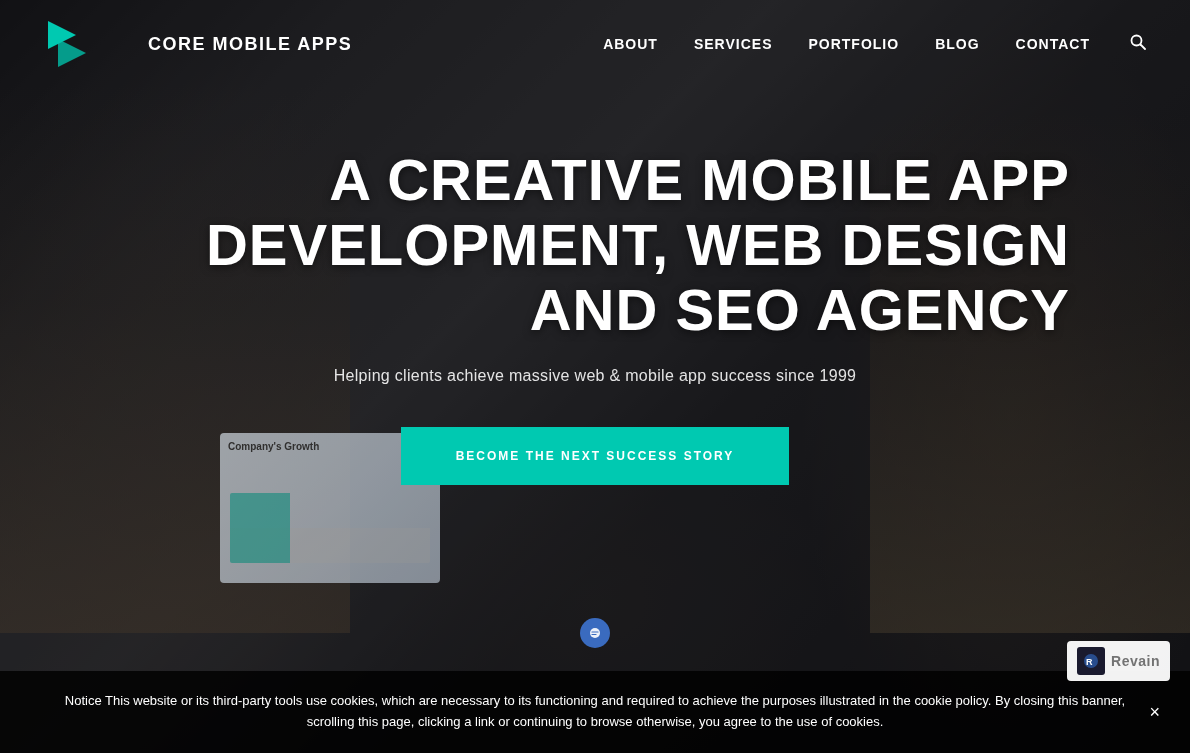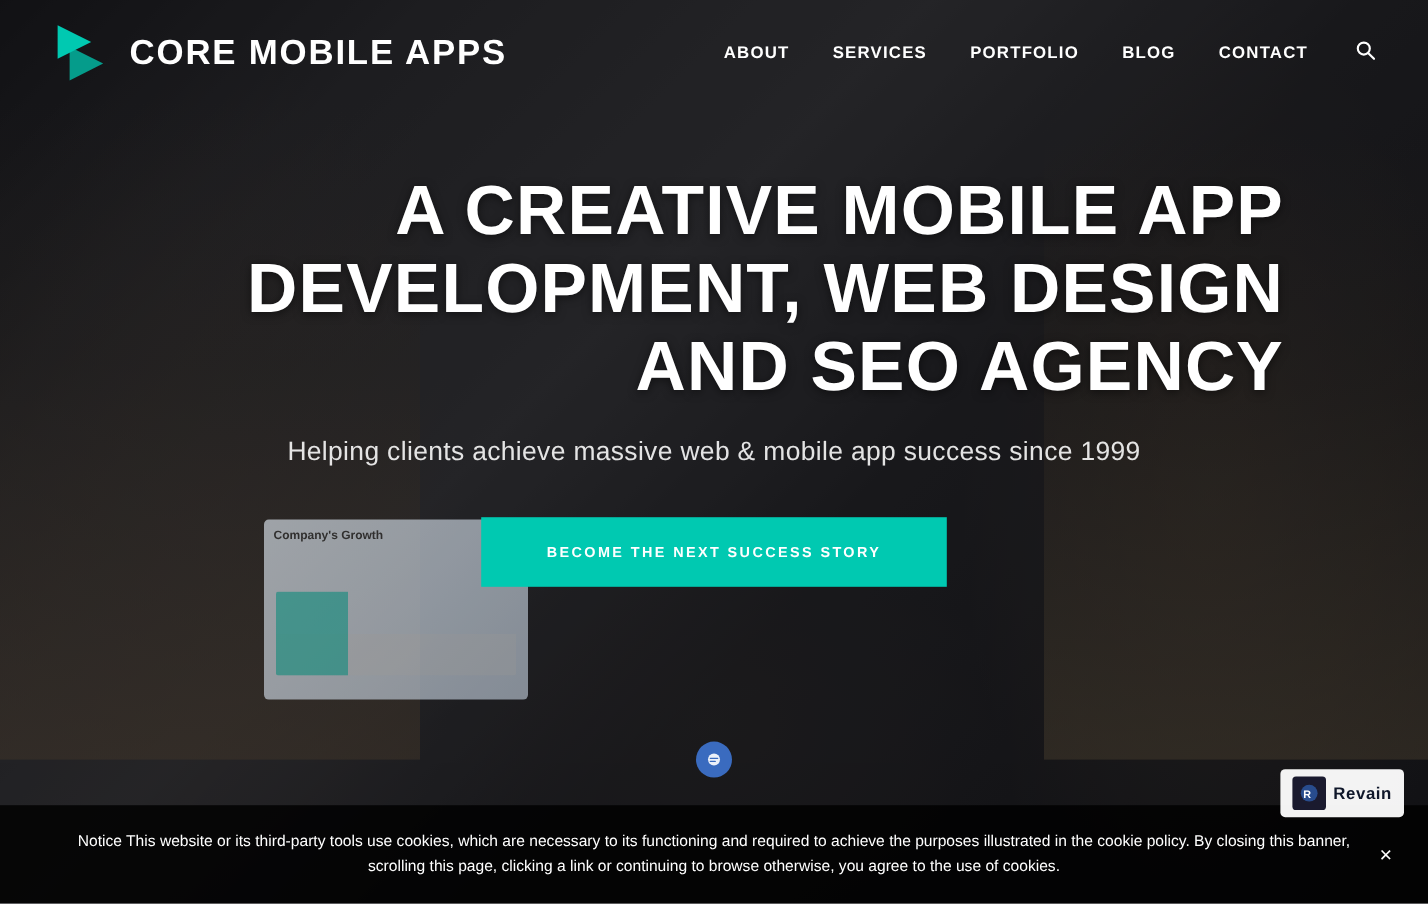--- a/index.html
+++ b/index.html
@@ -74,24 +74,25 @@
     }
 
     .logo-icon {
       width: 54px;
       height: 54px;
       flex-shrink: 0;
     }
 
     .brand-name {
       color: #ffffff;
-      font-size: 29px;
+      font-size: 18px;
       font-weight: 700;
       letter-spacing: 1.5px;
       text-transform: uppercase;
+      margin-left: 40px;
     }
 
     .nav-links {
       display: flex;
       align-items: center;
       gap: 36px;
       list-style: none;
     }
 
     .nav-links li a {
@@ -132,21 +133,21 @@
       text-transform: uppercase;
       letter-spacing: 1px;
       max-width: 950px;
       margin-bottom: 24px;
       text-shadow: 0 2px 8px rgba(0,0,0,0.5);
       text-align: right;
     }
 
     .hero-subtitle {
       color: rgba(255,255,255,0.88);
-      font-size: 22px;
+      font-size: 16px;
       font-weight: 400;
       margin-bottom: 42px;
       letter-spacing: 0.3px;
     }
 
     .cta-button {
       background: #00c9b1;
       color: #ffffff;
       font-size: 12px;
       font-weight: 700;
@@ -206,21 +207,21 @@
       background: #1a1a2e;
       border-radius: 3px;
       display: flex;
       align-items: center;
       justify-content: center;
     }
 
     .revain-text {
       font-size: 14px;
       font-weight: 600;
-      color: #0f172a;
+      color: #737373;
       letter-spacing: 0.5px;
     }
 
     
     .chat-bubble {
       position: absolute;
       bottom: 105px;
       left: 50%;
       transform: translateX(-50%);
       width: 30px;

